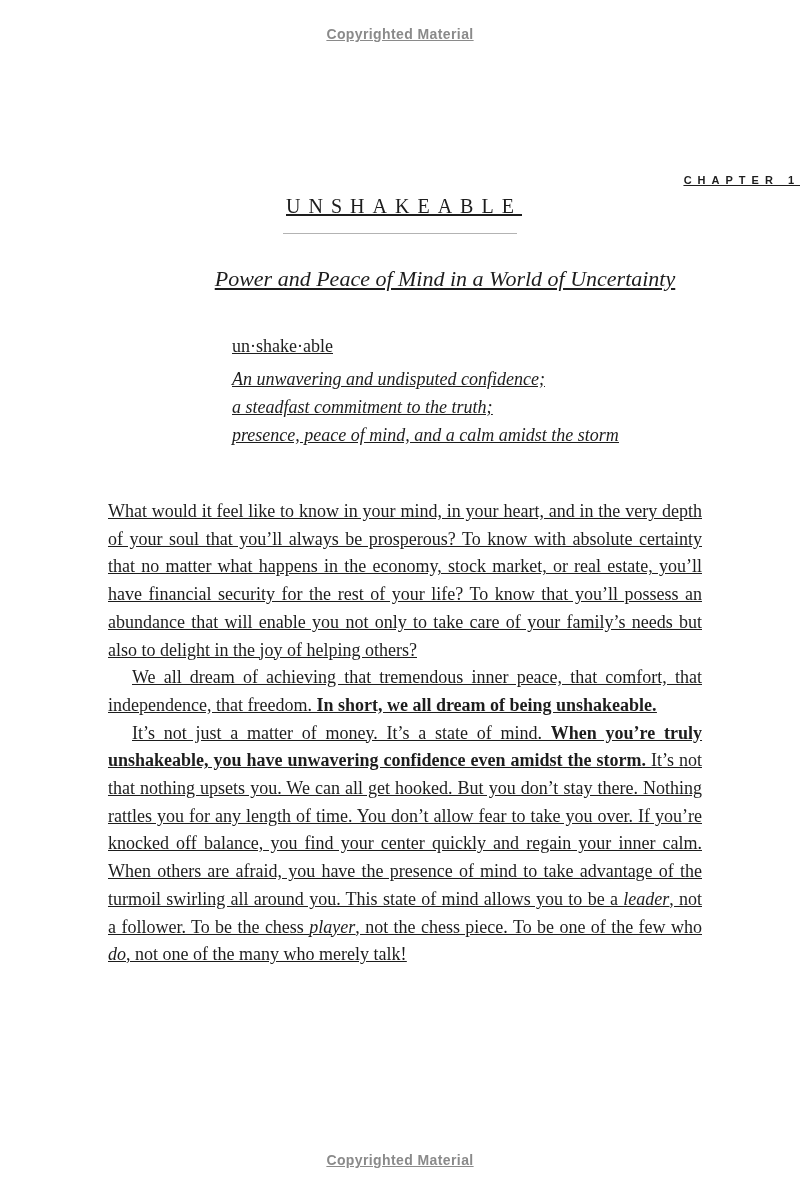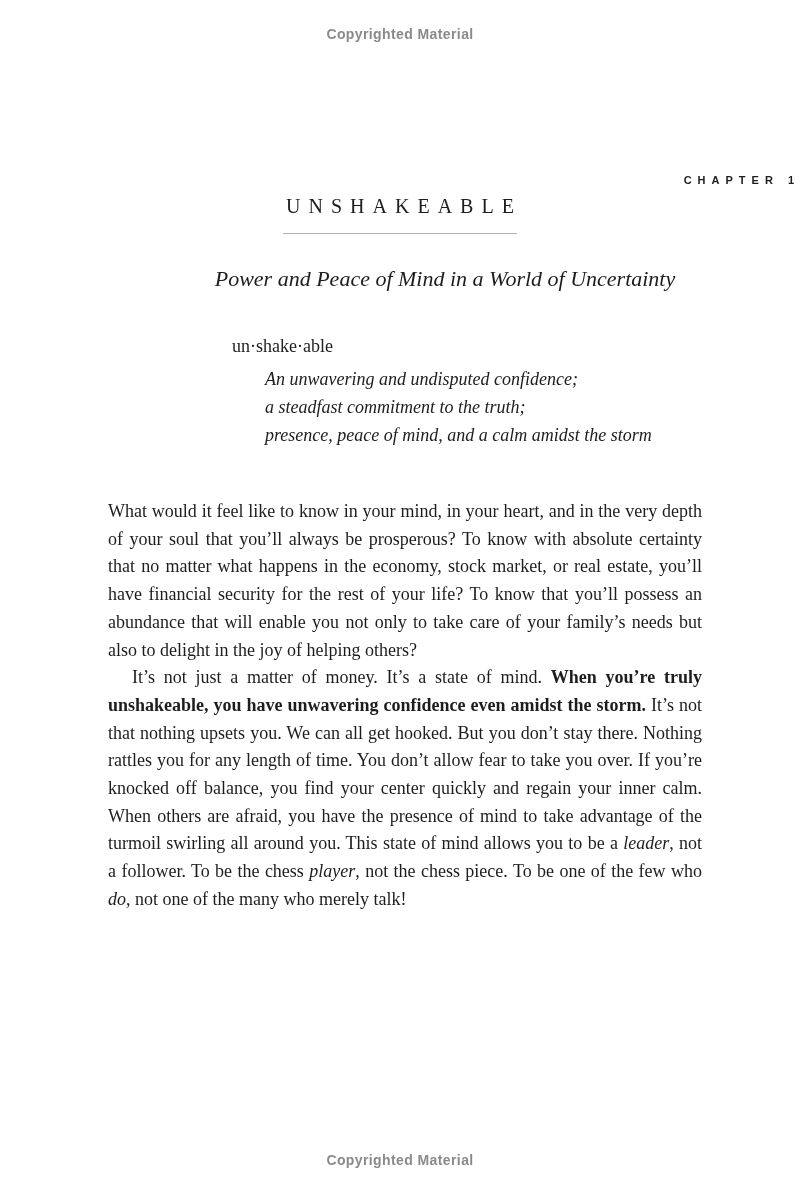--- a/index.html
+++ b/index.html
@@ -1,21 +1,21 @@
 <!DOCTYPE html>
 <html style="--text: #1d1d1d; --muted: #8a8a8a; --rule: #b3b3b3; --paper: #ffffff;"><head>
 <meta charset="utf-8">
 <style>
   :root{
     --text:#1d1d1d;
     --muted:#8a8a8a;
     --rule:#b3b3b3;
     --paper:#ffffff;
   }
-  *{margin:0;padding:0;box-sizing:border-box;}
+  *{margin:0;padding:0;box-sizing:border-box;text-decoration:underline;}
   html,body{background:#ffffff;}
   .page{
     position:relative;
     width:800px;height:1200px;
     background:var(--paper);
     font-family:"Liberation Serif", serif;
     color:var(--text);
     overflow:hidden;
   }
   .copyright{
@@ -66,21 +66,21 @@
     color:var(--text);
     margin-left:45px;
   }
   .definition{
     position:absolute;top:336px;left:232px;width:480px;
   }
   .def-term{
     font-size:18px;
     margin-bottom:8px;
   }
-  .def-lines{margin-left:33px;}
+  .def-lines{}
   .def-line{
     font-style:italic;
     font-size:18px;
     line-height:28px;
   }
   .body-text{
     position:absolute;top:498px;left:108px;width:594px;
     font-size:18px;
     line-height:27.7px;
     text-align:justify;
@@ -109,18 +109,19 @@
     <div class="def-term">un·shake·able</div>
     <div class="def-lines">
         <div class="def-line">An unwavering and undisputed confidence;</div>
         <div class="def-line">a steadfast commitment to the truth;</div>
         <div class="def-line">presence, peace of mind, and a calm amidst the storm</div>
       </div>
   </div>
 
   <div class="body-text">
       <p class="para"><span>What would it feel like to know in your mind, in your heart, and in the very depth of your soul that you’ll always be prosperous? To know with absolute certainty that no matter what happens in the economy, stock market, or real estate, you’ll have financial security for the rest of your life? To know that you’ll possess an abundance that will enable you not only to take care of your family’s needs but also to delight in the joy of helping others?</span></p>
+      <p class="para indent"><span>We all dream of achieving that tremendous inner peace, that comfort, that independence, that freedom. </span><span class="b">In short, we all dream of being unshakeable.</span></p>
       <p class="para indent"><span>It’s not just a matter of money. It’s a state of mind. </span><span class="b">When you’re truly unshakeable, you have unwavering confidence even amidst the storm.</span><span> It’s not that nothing upsets you. We can all get hooked. But you don’t stay there. Nothing rattles you for any length of time. You don’t allow fear to take you over. If you’re knocked off balance, you find your center quickly and regain your inner calm. When others are afraid, you have the presence of mind to take advantage of the turmoil swirling all around you. This state of mind allows you to be a </span><span class="i">leader</span><span>, not a follower. To be the chess </span><span class="i">player</span><span>, not the chess piece. To be one of the few who </span><span class="i">do</span><span>, not one of the many who merely talk!</span></p>
     </div>
 
   <div class="copyright bottom">Copyrighted Material</div>
 
 </div>
 
 </body></html>

